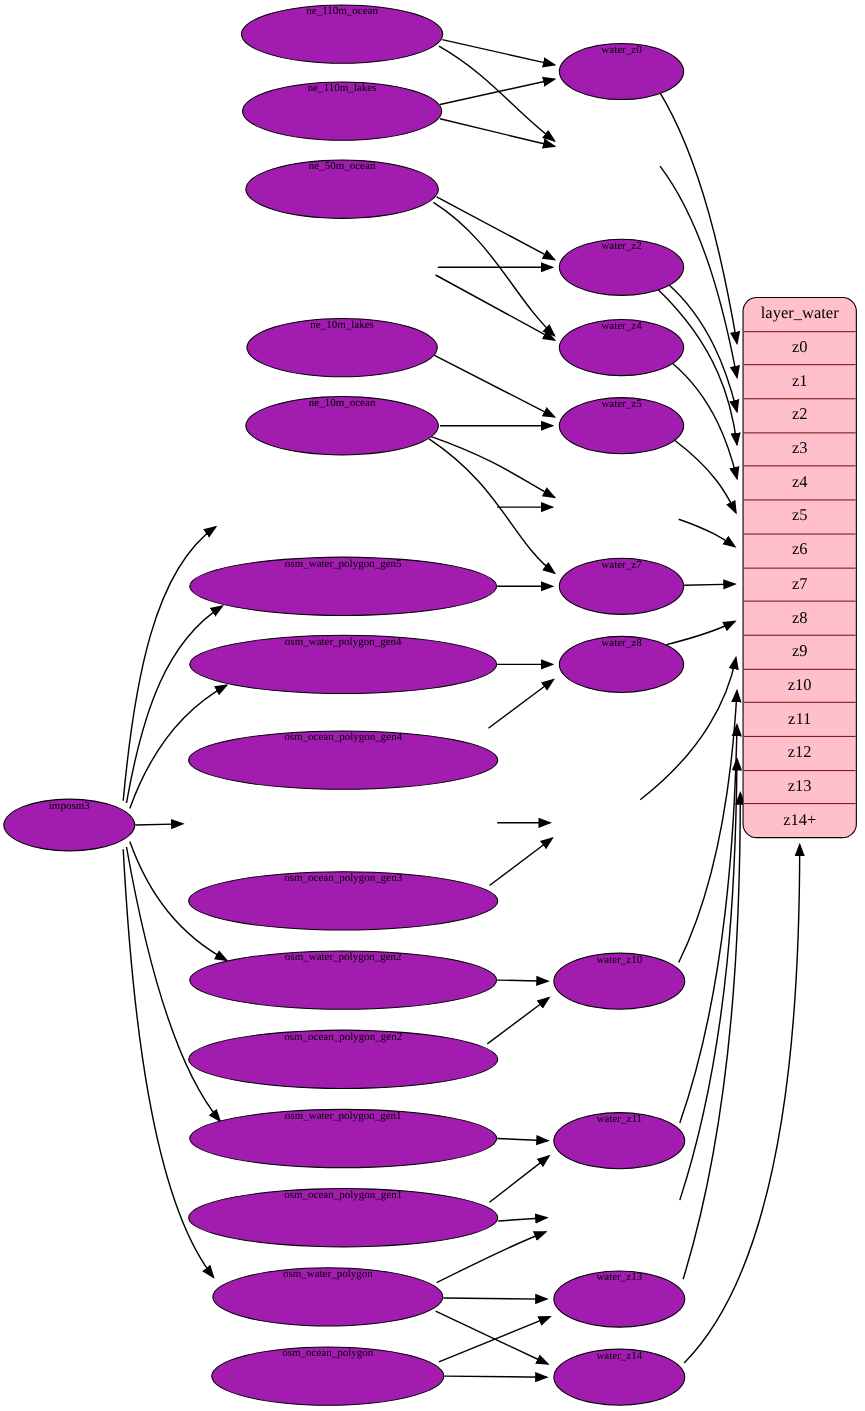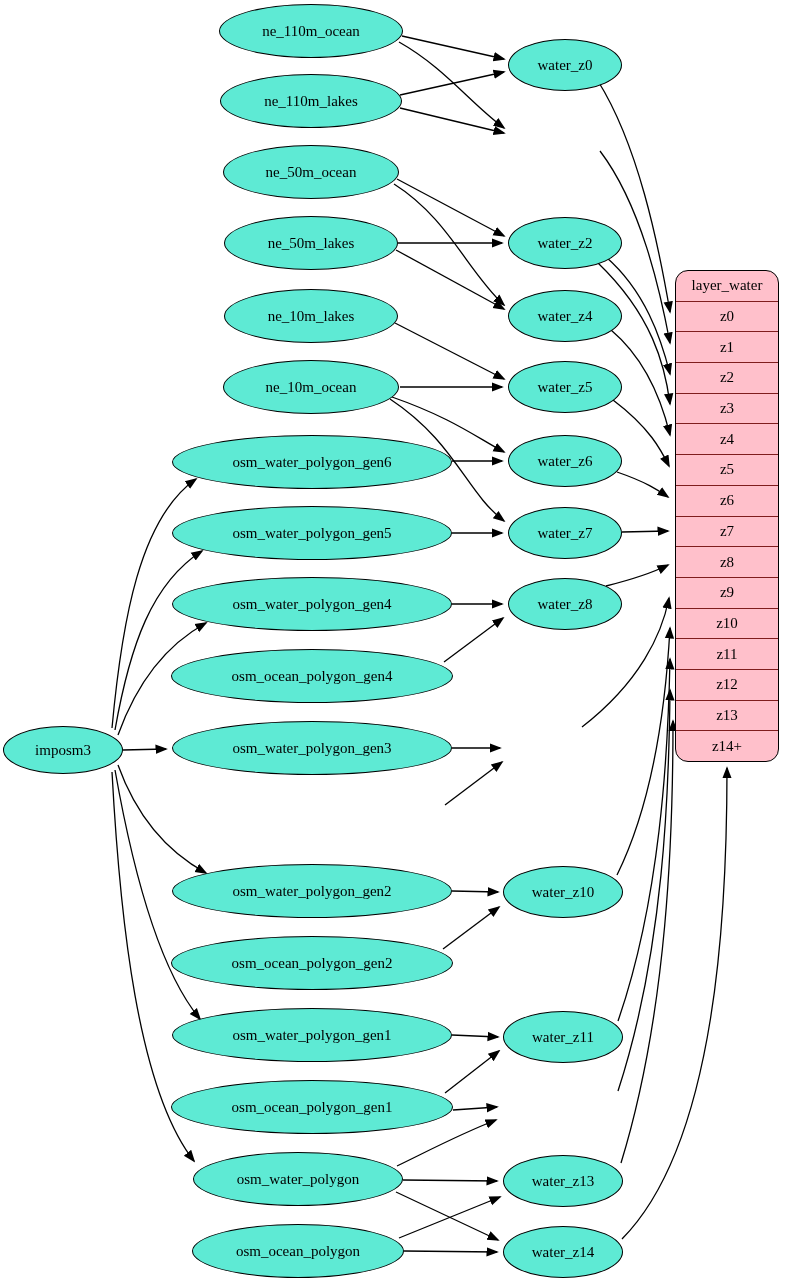--- a/index.html
+++ b/index.html
@@ -9,23 +9,23 @@
     background:#ffffff;
     font-family:"Liberation Serif","DejaVu Serif",serif;
     color:#000;
     overflow:hidden;
   }
   #edges{position:absolute;left:0;top:0;width:786px;height:1283px;}
   .node{
     position:absolute;
     border:1.4px solid #000;
     border-radius:50%;
-    background:#5eead4;
-    display:flex;align-items:center;justify-content:center;
-    font-size:15px;
+    background:#a21caf;
+    display:flex;align-items:flex-start;justify-content:center;
+    font-size:10px;
     white-space:nowrap;
     box-sizing:border-box;
   }
   .water-table{
     position:absolute;
     left:675px;top:270px;width:104px;height:492px;
     background:#ffc0cb;
     border:1.5px solid #000;
     border-radius:13px;
     box-sizing:border-box;
@@ -115,43 +115,37 @@
 
   <div class="node" style="left:219px;top:4px;width:184px;height:54px">
       <span>ne_110m_ocean</span>
     </div>
   <div class="node" style="left:220px;top:74px;width:182px;height:54px">
       <span>ne_110m_lakes</span>
     </div>
   <div class="node" style="left:223px;top:145px;width:176px;height:54px">
       <span>ne_50m_ocean</span>
     </div>
-  <div class="node" style="left:224px;top:216px;width:174px;height:54px">
-      <span>ne_50m_lakes</span>
-    </div>
   <div class="node" style="left:224px;top:289px;width:174px;height:54px">
       <span>ne_10m_lakes</span>
     </div>
   <div class="node" style="left:223px;top:360px;width:176px;height:54px">
       <span>ne_10m_ocean</span>
     </div>
-  <div class="node" style="left:172px;top:435px;width:280px;height:54px">
-      <span>osm_water_polygon_gen6</span>
-    </div>
   <div class="node" style="left:172px;top:506px;width:280px;height:54px">
       <span>osm_water_polygon_gen5</span>
     </div>
   <div class="node" style="left:172px;top:577px;width:280px;height:54px">
       <span>osm_water_polygon_gen4</span>
     </div>
-  <div class="node" style="left:171px;top:649px;width:282px;height:54px">
+  <div class="node" style="left:171px;top:664px;width:282px;height:54px">
       <span>osm_ocean_polygon_gen4</span>
     </div>
-  <div class="node" style="left:172px;top:721px;width:280px;height:54px">
-      <span>osm_water_polygon_gen3</span>
+  <div class="node" style="left:171px;top:792px;width:282px;height:54px">
+      <span>osm_ocean_polygon_gen3</span>
     </div>
   <div class="node" style="left:172px;top:864px;width:280px;height:54px">
       <span>osm_water_polygon_gen2</span>
     </div>
   <div class="node" style="left:171px;top:936px;width:282px;height:54px">
       <span>osm_ocean_polygon_gen2</span>
     </div>
   <div class="node" style="left:172px;top:1008px;width:280px;height:54px">
       <span>osm_water_polygon_gen1</span>
     </div>
@@ -169,23 +163,20 @@
       <span>water_z0</span>
     </div>
   <div class="node" style="left:508px;top:217px;width:114px;height:52px">
       <span>water_z2</span>
     </div>
   <div class="node" style="left:508px;top:290px;width:114px;height:52px">
       <span>water_z4</span>
     </div>
   <div class="node" style="left:508px;top:361px;width:114px;height:52px">
       <span>water_z5</span>
-    </div>
-  <div class="node" style="left:508px;top:435px;width:114px;height:52px">
-      <span>water_z6</span>
     </div>
   <div class="node" style="left:508px;top:507px;width:114px;height:52px">
       <span>water_z7</span>
     </div>
   <div class="node" style="left:508px;top:578px;width:114px;height:52px">
       <span>water_z8</span>
     </div>
   <div class="node" style="left:503px;top:866px;width:120px;height:52px">
       <span>water_z10</span>
     </div>

